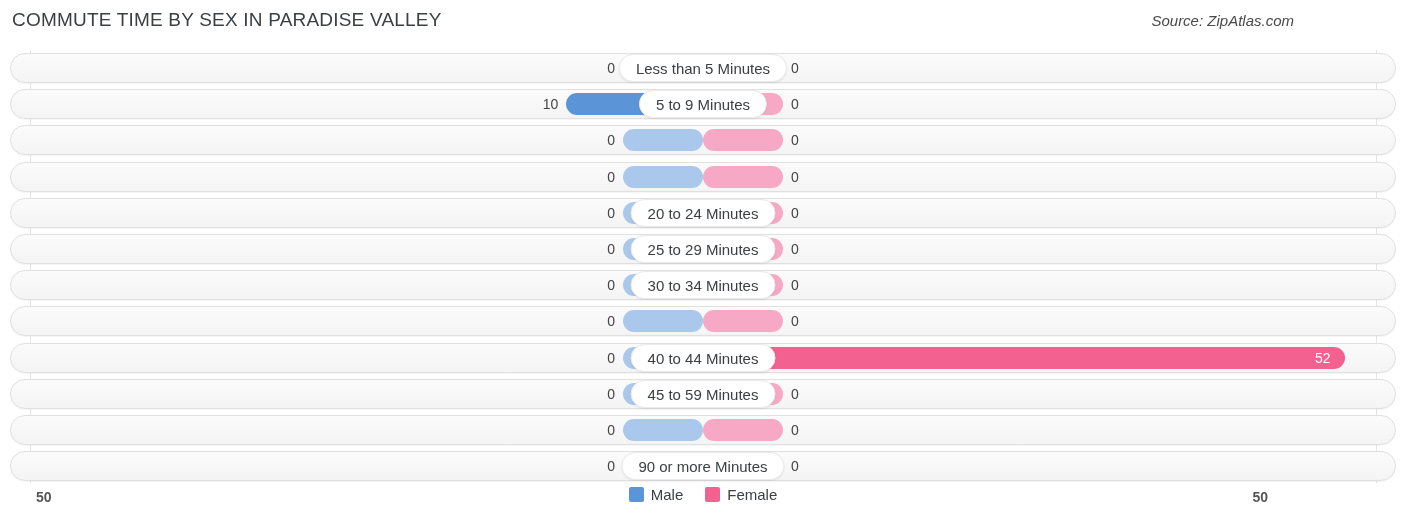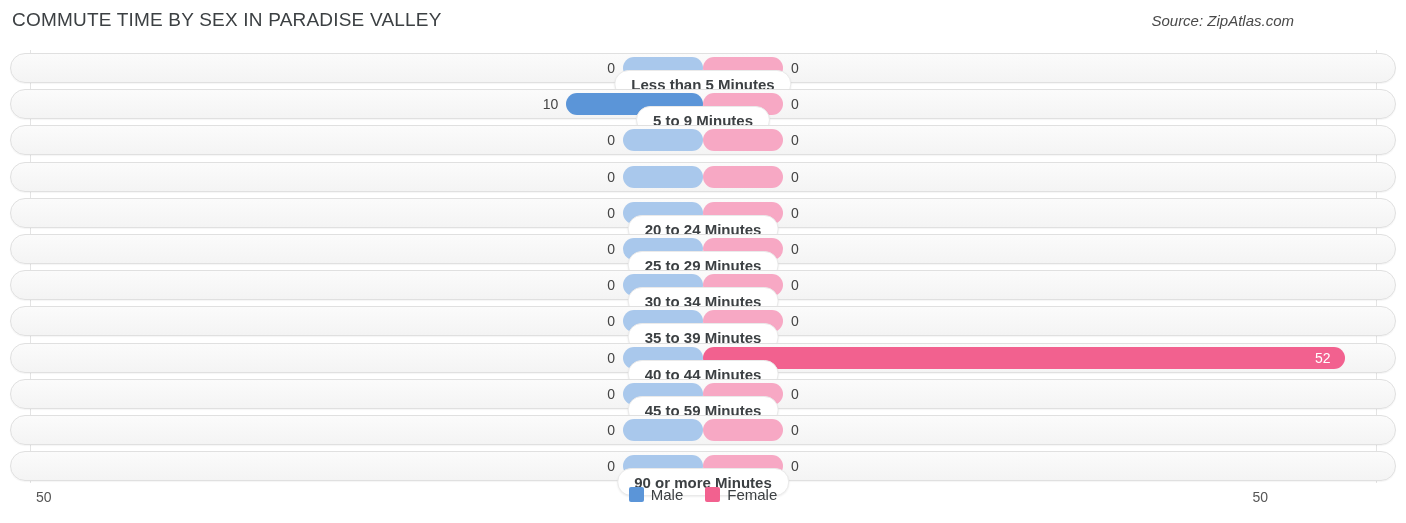--- a/index.html
+++ b/index.html
@@ -108,43 +108,43 @@
     white-space: nowrap;
   }
   .val.male   { text-align: right; }
   .val.female { text-align: left; }
   .val.inside {
     color: #ffffff;
   }
 
   .cat-pill {
     position: absolute;
-    top: 17px;
+    top: 1px;
     left: 50%;
     transform: translateX(-50%);
     height: 28px;
     line-height: 28px;
     padding: 0 16px;
     background: #ffffff;
     border: 1px solid #eaeaea;
     border-radius: 14px;
     font-size: 15px;
     color: #3c4043;
     white-space: nowrap;
     box-shadow: 0 1px 2px rgba(0,0,0,.07);
     box-sizing: border-box;
-    font-weight: bold;
   }
 
   
   .axis-label {
     position: absolute;
     top: 489px;
     font-size: 14px;
     color: #555;
+    font-weight: bold;
   }
   .axis-label.left  { left: 36px; }
   .axis-label.right { right: 36px; }
 
   .legend {
     position: absolute;
     top: 486px;
     left: 0;
     width: 1406px;
     display: flex;
@@ -230,21 +230,20 @@
         <div class="val male" style="right: 781px;">0</div>
         <div class="val female" style="left: 781px;">0</div>
         <div class="cat-pill">30 to 34 Minutes</div>
       </div>
       <div class="row" style="top: 256.4px;">
         <div class="track"></div>
         <div class="bar male" style="width: 80px;"></div>
         <div class="bar female" style="width: 80px;"></div>
         <div class="val male" style="right: 781px;">0</div>
         <div class="val female" style="left: 781px;">0</div>
-        <div class="cat-pill">35 to 39 Minutes</div>
       </div>
       <div class="row" style="top: 292.6px;">
         <div class="track"></div>
         <div class="bar male" style="width: 80px;"></div>
         <div class="bar female hi" style="width: 642.02px;"></div>
         <div class="val male" style="right: 781px;">0</div>
         <div class="val female inside" style="left: 1305.02px;">52</div>
         <div class="cat-pill">40 to 44 Minutes</div>
       </div>
       <div class="row" style="top: 328.8px;">

